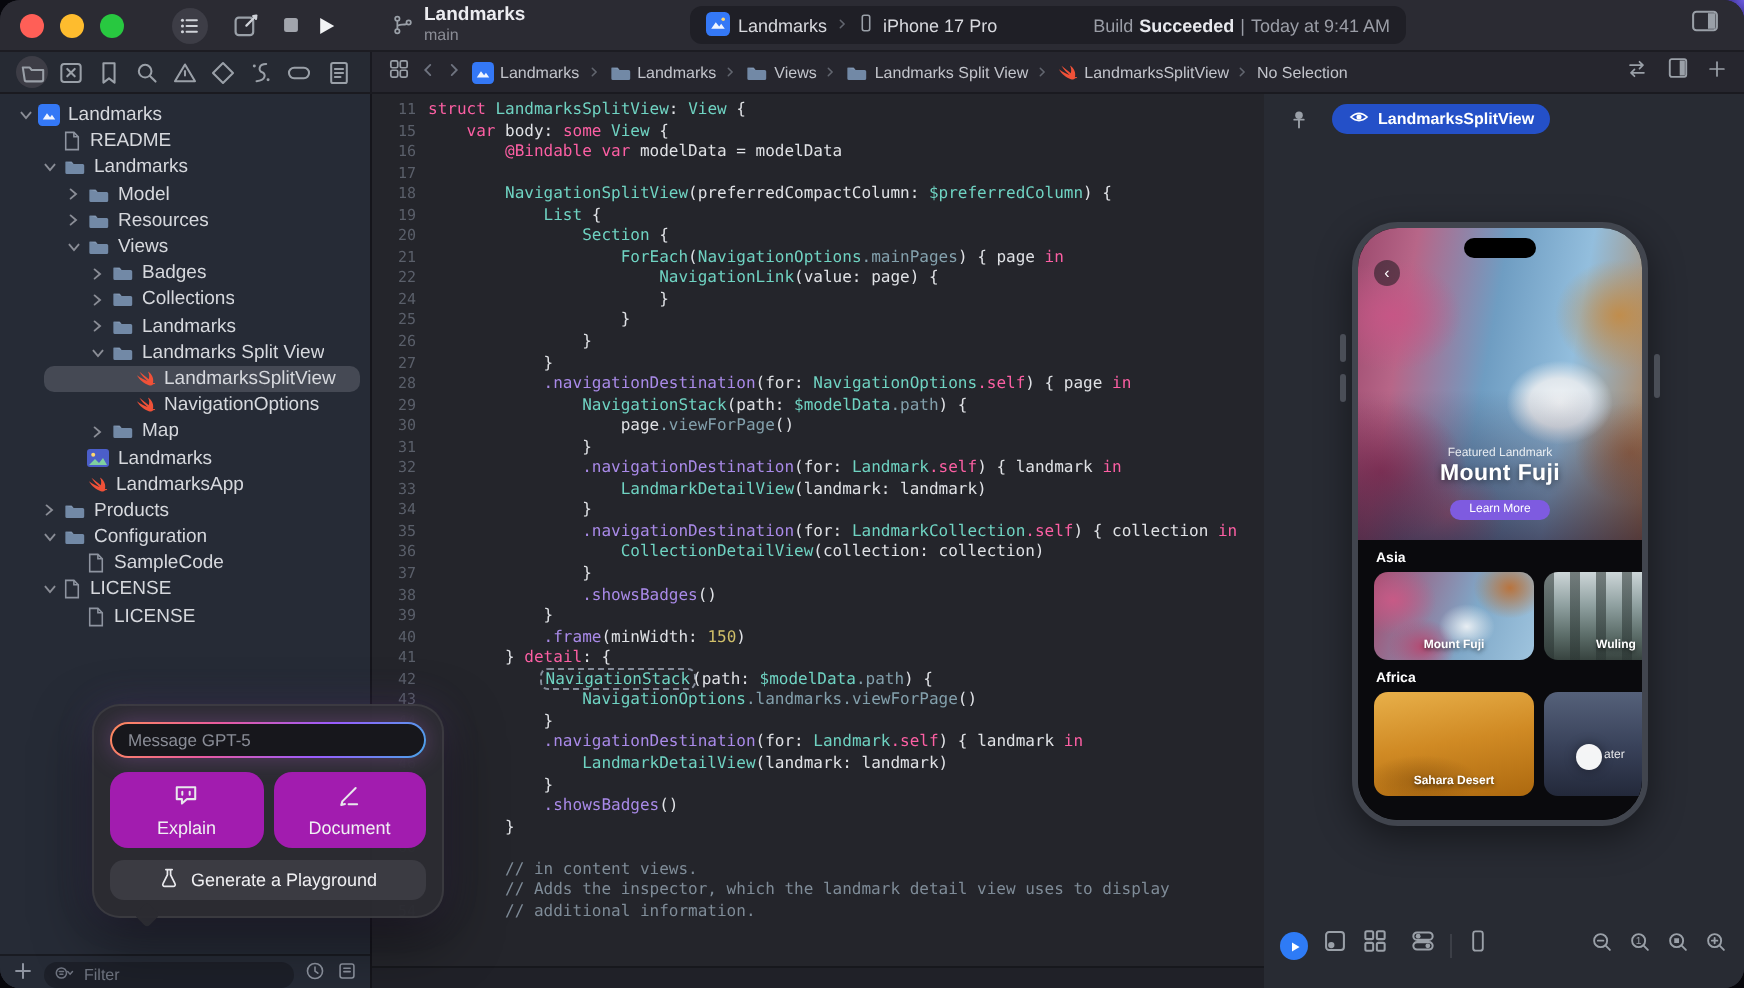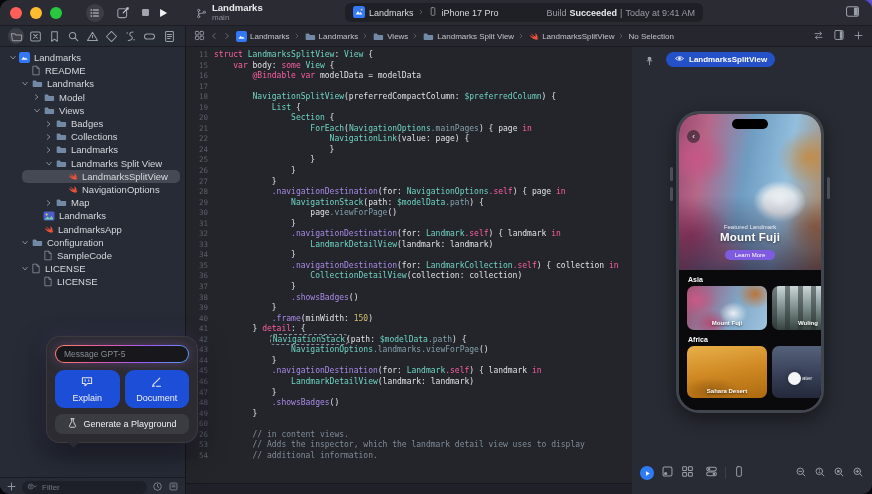--- a/index.html
+++ b/index.html
@@ -53,28 +53,28 @@
   .editor{width:446px;box-sizing:border-box;background:#24252b;position:relative;overflow:hidden}
   .code{position:absolute;top:3px;left:0;right:0;font-family:"DejaVu Sans Mono",monospace}
   .crow{display:flex;height:10.55px;line-height:10.55px;font-size:8px;white-space:pre}
   .gut{width:22px;flex:none;text-align:right;padding-right:6px;color:#5a5f6a;font-size:7.5px}
   .tk-p{color:#dfe1e5}.tk-k{color:#fc5fa3}.tk-t{color:#6fd3c2}.tk-m{color:#a98ae8}
   .tk-pr{color:#83a0ac}.tk-n{color:#d0bf69}.tk-s{color:#fc6a5d}.tk-c{color:#7f8c98}
   .tk-sel{color:#6fd3c2;border:1px dashed #858c9a;border-radius:4px;padding:0 2px;margin:0 -2px}
   .editor-bottom{position:absolute;left:0;right:0;bottom:0;height:12px;background:#202128;border-top:1px solid #17181d}
 
   
-  .assistant{position:absolute;left:46px;top:336px;width:152px;background:rgba(43,43,50,.97);border:1px solid rgba(255,255,255,.07);border-radius:14px;padding:8px;box-sizing:border-box;box-shadow:0 10px 28px rgba(0,0,0,.55),0 0 18px rgba(160,110,230,.18);z-index:40}
+  .assistant{position:absolute;left:46px;top:352px;width:176px;background:rgba(43,43,50,.97);border:1px solid rgba(255,255,255,.07);border-radius:14px;padding:8px;box-sizing:border-box;box-shadow:0 10px 28px rgba(0,0,0,.55),0 0 18px rgba(160,110,230,.18);z-index:40}
   .gpt-input{display:block;width:100%;box-sizing:border-box;height:18px;border-radius:10px;color:#e8e8ec;font-size:8.5px;padding:0 8px;outline:none;
     border:1.5px solid transparent;
     background:linear-gradient(#17171c,#17171c) padding-box,linear-gradient(120deg,#ff8a5c,#e85aa0,#9a5cff,#4aa3e8) border-box;
     box-shadow:0 0 12px rgba(200,110,230,.3);font-family:"Liberation Sans",sans-serif}
   .gpt-input::placeholder{color:#8a8d97}
   .abtns{display:flex;gap:5px;margin-top:7px}
-  .abtn{flex:1;height:38px;background:#1d4ed8;border-radius:9px;display:flex;flex-direction:column;align-items:center;justify-content:center;gap:3px;color:#f0f0f3;font-size:9px}
+  .abtn{flex:1;height:38px;background:#a21caf;border-radius:9px;display:flex;flex-direction:column;align-items:center;justify-content:center;gap:3px;color:#f0f0f3;font-size:9px}
   .agen{margin-top:6px;height:20px;background:#3b3b42;border-radius:7px;display:flex;align-items:center;justify-content:center;gap:5px;color:#f0f0f3;font-size:9px}
   .atail{position:absolute;left:22px;bottom:-4px;width:9px;height:9px;background:rgba(43,43,50,.97);transform:rotate(45deg);border-radius:2px}
 
   
   .canvas{width:240px;box-sizing:border-box;background:#282b33;position:relative;overflow:hidden}
   .chip{position:absolute;left:34px;top:5px;height:15px;background:#2450c8;border-radius:8px;display:flex;align-items:center;gap:4px;padding:0 8px;color:#fff;font-size:8px;font-weight:bold}
   .pinbtn{position:absolute;left:12px;top:6px}
   .phone{position:absolute;left:44px;top:64px;width:148px;height:302px;box-sizing:border-box;border:3px solid #41454e;border-radius:23px;background:#000;overflow:hidden;box-shadow:0 6px 18px rgba(0,0,0,.45)}
   .sidebtn{position:absolute;background:#4a4e57;border-radius:2px}
   .island{position:absolute;left:50%;transform:translateX(-50%);top:5px;width:36px;height:10px;border-radius:6px;background:#000;z-index:5}
@@ -391,20 +391,34 @@
             <span class="ic" style="margin-left:2px">
               <svg width="12" height="11" viewBox="0 0 14 14">
                 <path d="M1.5 3.6h4l1.2 1.5h5.8q1 0 1 1v4.4q0 1-1 1h-10q-1 0-1-1z" fill="#7289a6"></path>
                 <path d="M1.5 3.6h4l1.2 1.5" fill="#8398b2"></path>
               </svg>
             </span>
             <span class="lbl">Model</span>
           </div>
           <div class="trow" style="padding-left: 32px;">
             <span class="chev ic">
+              <svg width="7" height="8" viewBox="0 0 14 14">
+                <path d="M4.6 2.4L10 7L4.6 11.6" stroke="#8a8d96" stroke-width="1.9" fill="none" stroke-linecap="round"></path>
+              </svg>
+            </span>
+            <span class="ic" style="margin-left:2px">
+              <svg width="12" height="11" viewBox="0 0 14 14">
+                <path d="M1.5 3.6h4l1.2 1.5h5.8q1 0 1 1v4.4q0 1-1 1h-10q-1 0-1-1z" fill="#7289a6"></path>
+                <path d="M1.5 3.6h4l1.2 1.5" fill="#8398b2"></path>
+              </svg>
+            </span>
+            <span class="lbl">Resources</span>
+          </div>
+          <div class="trow" style="padding-left: 32px;">
+            <span class="chev ic">
               <svg width="8" height="7" viewBox="0 0 14 14">
                 <path d="M2.4 4.6L7 10L11.6 4.6" stroke="#8a8d96" stroke-width="1.9" fill="none" stroke-linecap="round"></path>
               </svg>
             </span>
             <span class="ic" style="margin-left:2px">
               <svg width="12" height="11" viewBox="0 0 14 14">
                 <path d="M1.5 3.6h4l1.2 1.5h5.8q1 0 1 1v4.4q0 1-1 1h-10q-1 0-1-1z" fill="#7289a6"></path>
                 <path d="M1.5 3.6h4l1.2 1.5" fill="#8398b2"></path>
               </svg>
             </span>
@@ -510,20 +524,34 @@
             <span class="lbl">Landmarks</span>
           </div>
           <div class="trow" style="padding-left: 32px;">
             <span class="chev ic"></span>
             <span class="ic" style="margin-left:2px">
               <svg width="11" height="11" viewBox="0 0 12 12">
                 <path d="M10.3 8.3C11 6 9.9 3.3 7.6 1.9c.8 1.5.9 3.1.4 4.3C6.7 5.1 4.8 3.5 3 2.1c1.2 2 2.9 3.8 4.4 5C5.7 6.4 3.7 5.6 1.6 4c1.5 2.7 4.1 4.7 6.5 5.4 1 .3 1.8.2 2.2-.4.3-.4.8-.4 1.2-.1.2-.5-.4-1-1.2-.6z" fill="#f05138"></path>
               </svg>
             </span>
             <span class="lbl">LandmarksApp</span>
+          </div>
+          <div class="trow" style="padding-left: 20px;">
+            <span class="chev ic">
+              <svg width="7" height="8" viewBox="0 0 14 14">
+                <path d="M4.6 2.4L10 7L4.6 11.6" stroke="#8a8d96" stroke-width="1.9" fill="none" stroke-linecap="round"></path>
+              </svg>
+            </span>
+            <span class="ic" style="margin-left:2px">
+              <svg width="12" height="11" viewBox="0 0 14 14">
+                <path d="M1.5 3.6h4l1.2 1.5h5.8q1 0 1 1v4.4q0 1-1 1h-10q-1 0-1-1z" fill="#7289a6"></path>
+                <path d="M1.5 3.6h4l1.2 1.5" fill="#8398b2"></path>
+              </svg>
+            </span>
+            <span class="lbl">Products</span>
           </div>
           <div class="trow" style="padding-left: 20px;">
             <span class="chev ic">
               <svg width="8" height="7" viewBox="0 0 14 14">
                 <path d="M2.4 4.6L7 10L11.6 4.6" stroke="#8a8d96" stroke-width="1.9" fill="none" stroke-linecap="round"></path>
               </svg>
             </span>
             <span class="ic" style="margin-left:2px">
               <svg width="12" height="11" viewBox="0 0 14 14">
                 <path d="M1.5 3.6h4l1.2 1.5h5.8q1 0 1 1v4.4q0 1-1 1h-10q-1 0-1-1z" fill="#7289a6"></path>

